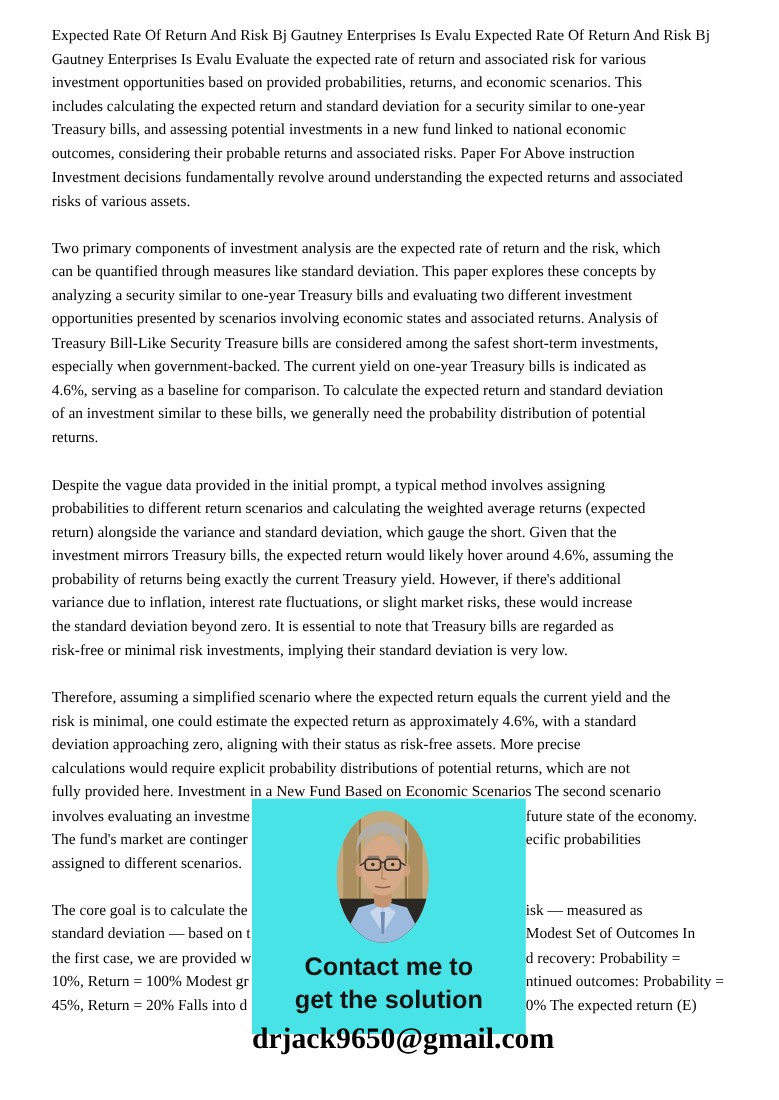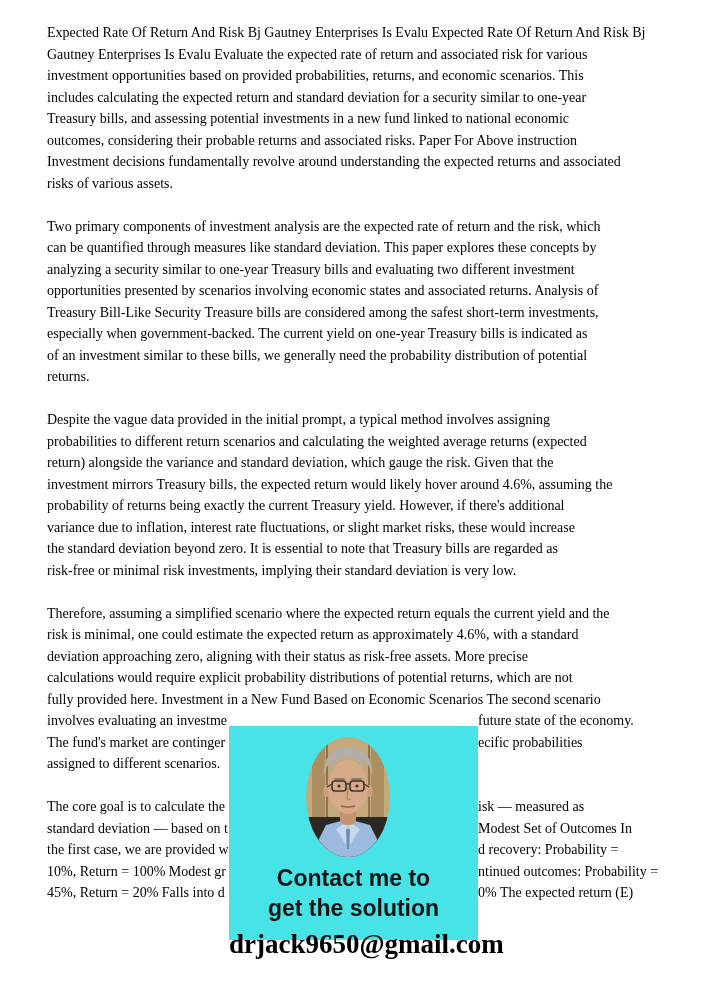--- a/index.html
+++ b/index.html
@@ -71,27 +71,28 @@
       <div class="line">Investment decisions fundamentally revolve around understanding the expected returns and associated</div>
       <div class="line">risks of various assets.</div>
     </div>
     <div class="para">
       <div class="line">Two primary components of investment analysis are the expected rate of return and the risk, which</div>
       <div class="line">can be quantified through measures like standard deviation. This paper explores these concepts by</div>
       <div class="line">analyzing a security similar to one-year Treasury bills and evaluating two different investment</div>
       <div class="line">opportunities presented by scenarios involving economic states and associated returns. Analysis of</div>
       <div class="line">Treasury Bill-Like Security Treasure bills are considered among the safest short-term investments,</div>
       <div class="line">especially when government-backed. The current yield on one-year Treasury bills is indicated as</div>
+      <div class="line">4.6%, serving as a baseline for comparison. To calculate the expected return and standard deviation</div>
       <div class="line">of an investment similar to these bills, we generally need the probability distribution of potential</div>
       <div class="line">returns.</div>
     </div>
     <div class="para">
       <div class="line">Despite the vague data provided in the initial prompt, a typical method involves assigning</div>
       <div class="line">probabilities to different return scenarios and calculating the weighted average returns (expected</div>
-      <div class="line">return) alongside the variance and standard deviation, which gauge the risk. Given that the</div>
+      <div class="line">return) alongside the variance and standard deviation, which gauge the short. Given that the</div>
       <div class="line">investment mirrors Treasury bills, the expected return would likely hover around 4.6%, assuming the</div>
       <div class="line">probability of returns being exactly the current Treasury yield. However, if there's additional</div>
       <div class="line">variance due to inflation, interest rate fluctuations, or slight market risks, these would increase</div>
       <div class="line">the standard deviation beyond zero. It is essential to note that Treasury bills are regarded as</div>
       <div class="line">risk-free or minimal risk investments, implying their standard deviation is very low.</div>
     </div>
     <div class="para">
       <div class="line">Therefore, assuming a simplified scenario where the expected return equals the current yield and the</div>
       <div class="line">risk is minimal, one could estimate the expected return as approximately 4.6%, with a standard</div>
       <div class="line">deviation approaching zero, aligning with their status as risk-free assets. More precise</div>

